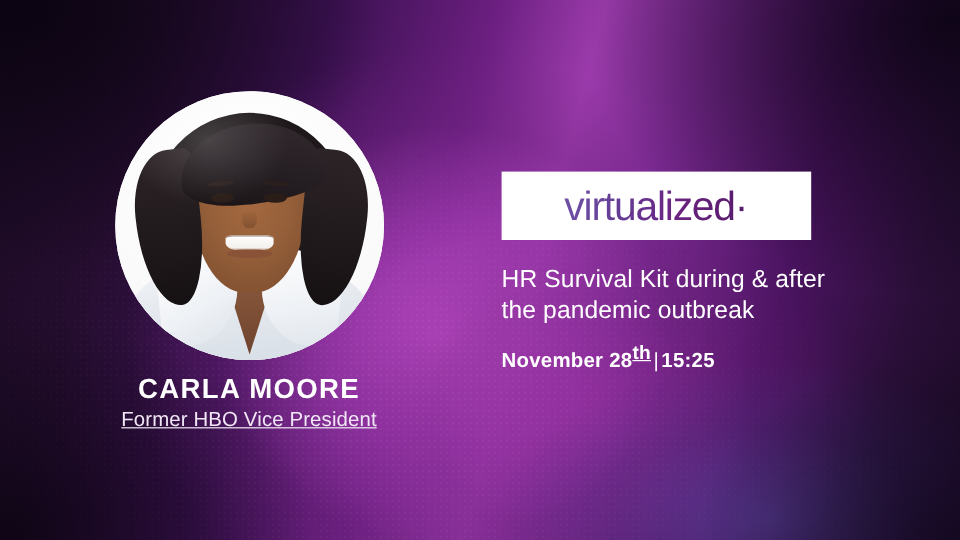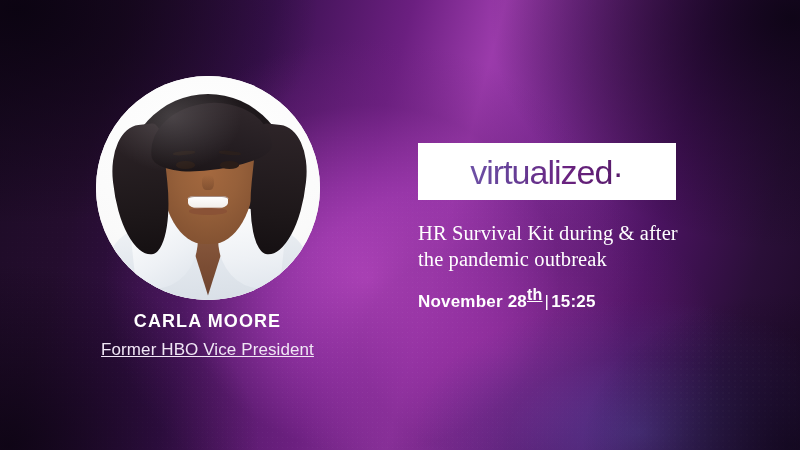--- a/index.html
+++ b/index.html
@@ -148,21 +148,21 @@
   .p-sideL{ left:8%;  border-radius: 60% 18% 44% 60% / 42% 16% 56% 60%; transform:rotate(-6deg);}
   .p-sideR{ right:7%; border-radius: 18% 60% 60% 44% / 16% 42% 60% 56%; transform:rotate(6deg);}
   .p-shine { position:absolute; inset:0;
             background: radial-gradient(ellipse 50% 40% at 34% 18%, rgba(255,255,255,.16) 0%, rgba(255,255,255,0) 62%); }
 
   
   #speaker-name {
     position:absolute; left:0; top:311px; width:415px;
     text-align:center;
     color:#ffffff;
-    font-size:18px;
+    font-size:23px;
     font-weight:bold;
     letter-spacing:1.1px;
   }
   #speaker-role {
     position:absolute; left:0; top:340px; width:415px;
     text-align:center;
     color:#f0e6f5;
     font-size:17px;
     font-weight:400;
     letter-spacing:.1px;
@@ -193,21 +193,20 @@
   }
   #brand-wordmark .tail { letter-spacing:0; }
 
   #talk-title {
     position:absolute; left:0; top:220px; width:330px;
     color:#ffffff;
     font-size:20.5px;
     line-height:26px;
     font-weight:400;
     letter-spacing:.1px;
-    font-family:Liberation Serif, serif;
   }
 
   #talk-when {
     position:absolute; left:0; top:286px;
     color:#ffffff;
     font-size:17px;
     font-weight:bold;
     letter-spacing:.2px;
   }
   #talk-when .sup { font-size:16px; vertical-align:super; font-weight:bold;text-decoration:underline; }

